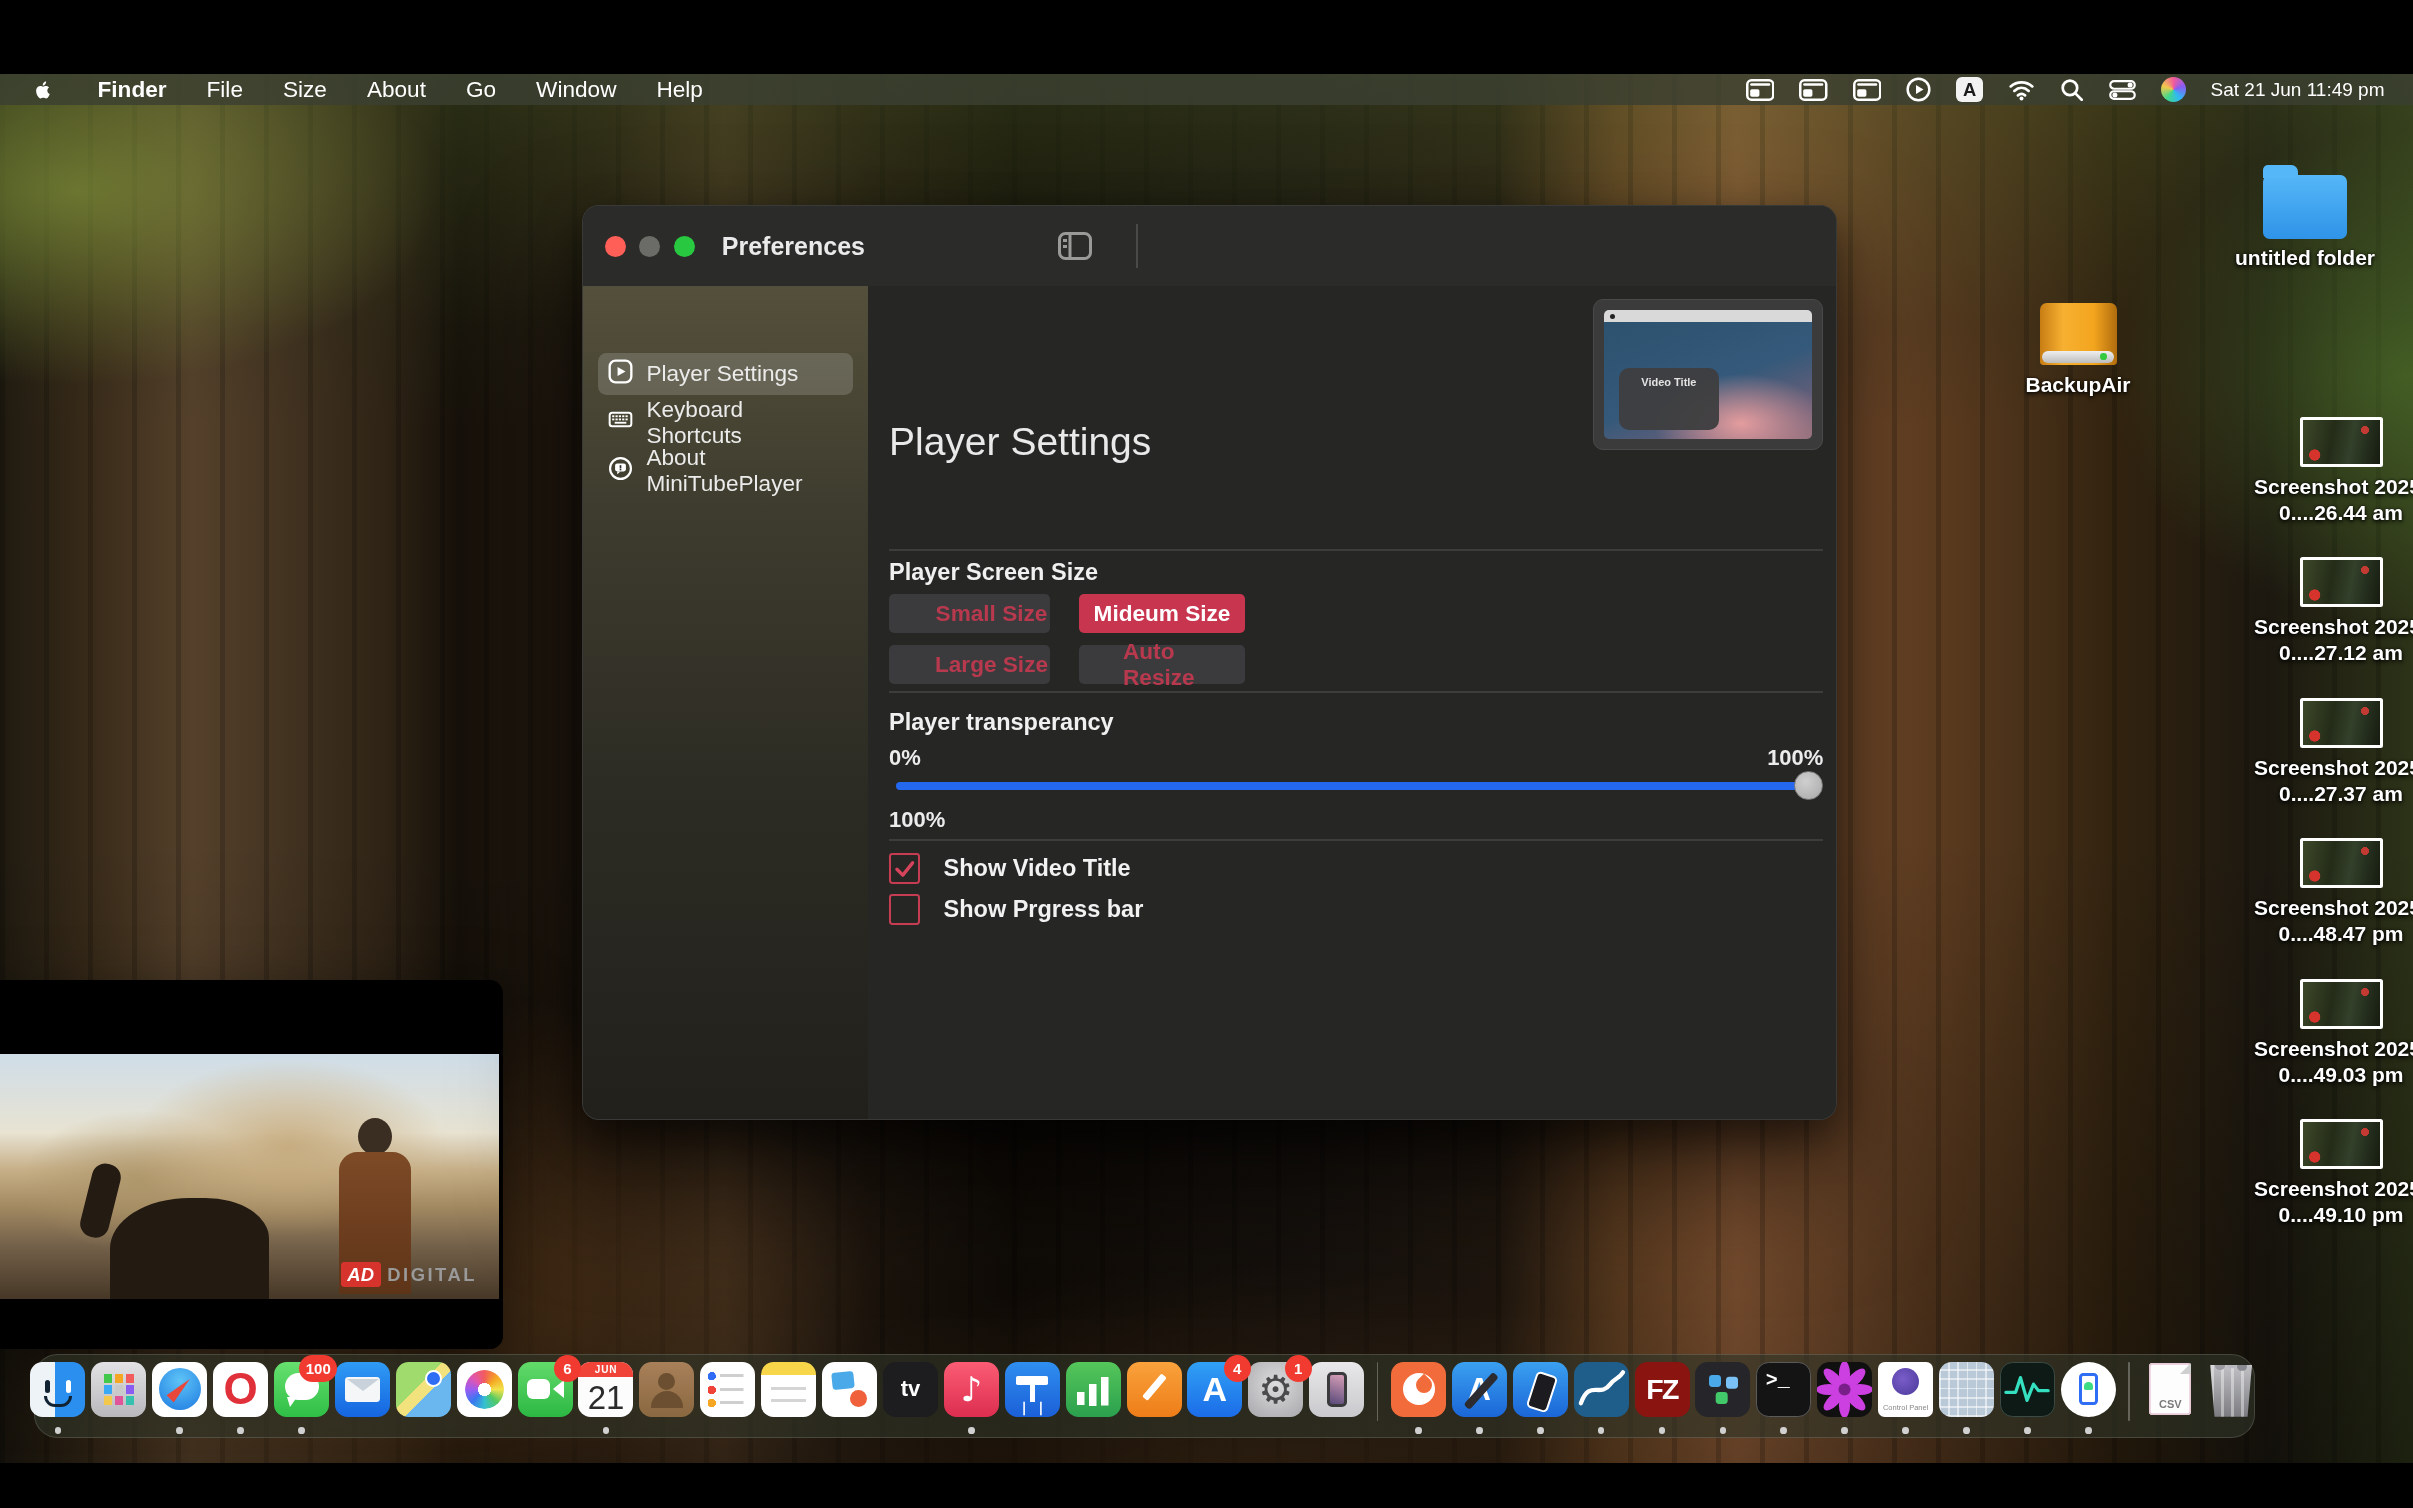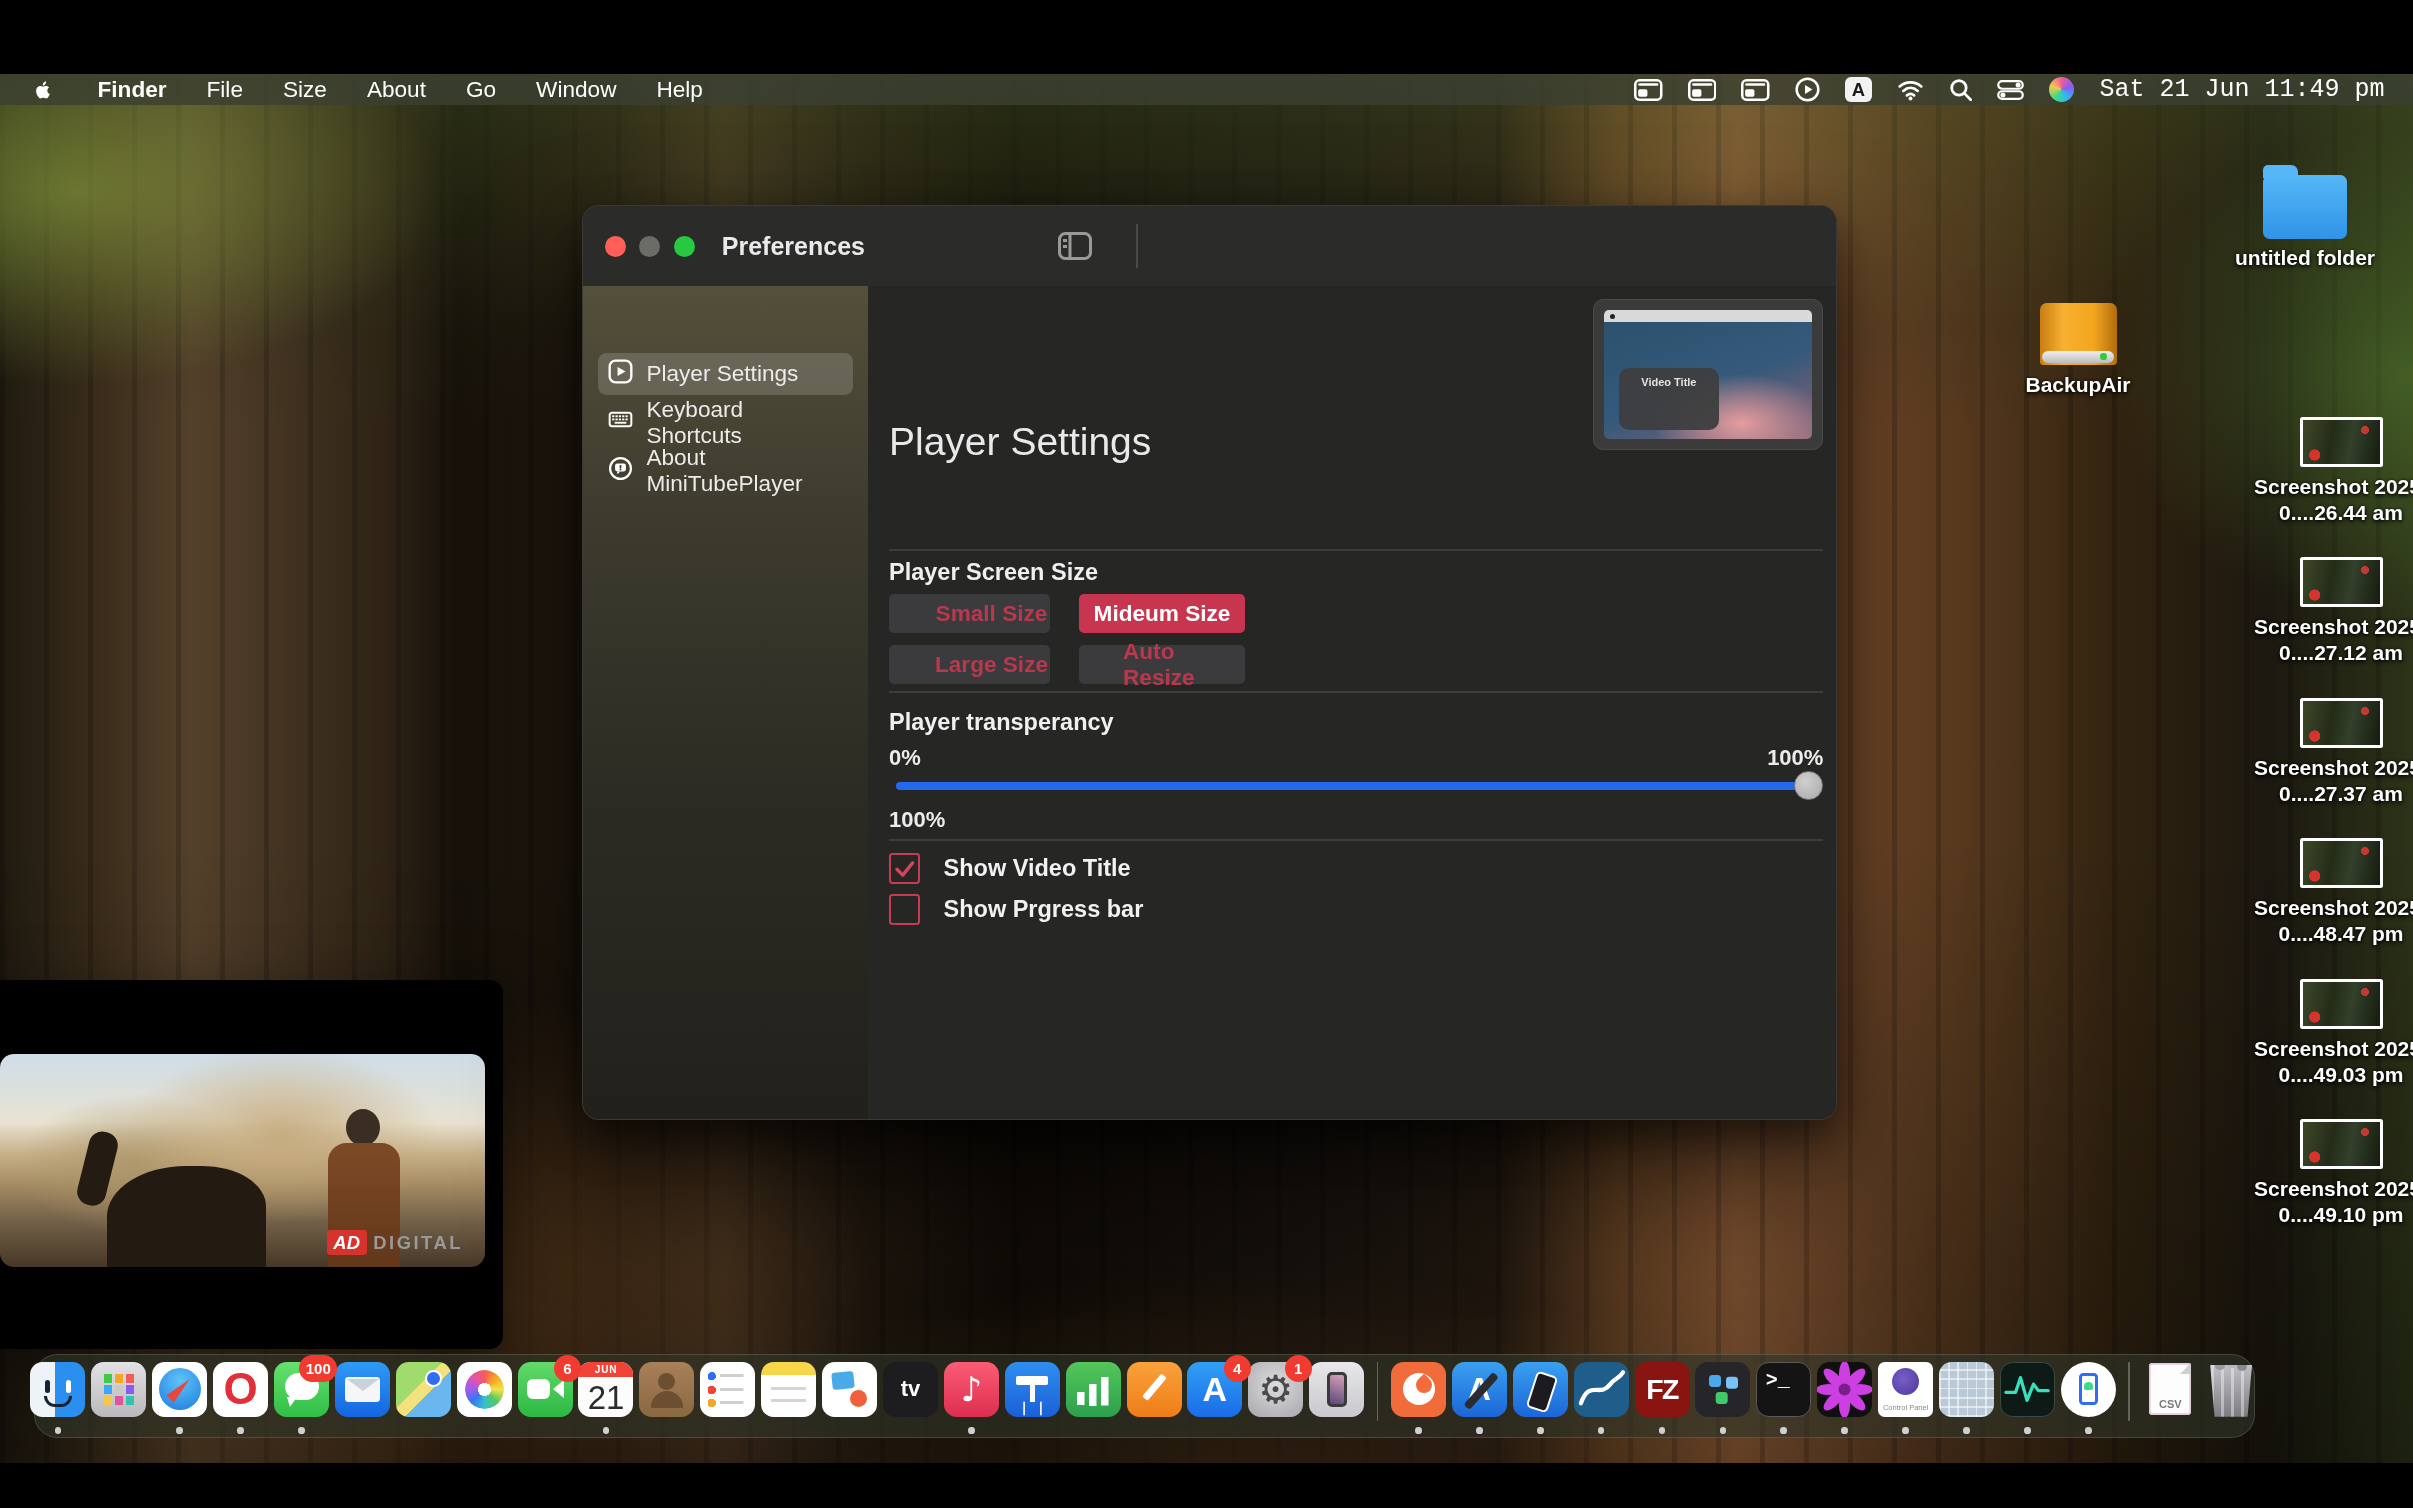--- a/index.html
+++ b/index.html
@@ -25,21 +25,21 @@
   .mb-left{display:flex;align-items:center;gap:0;}
   .apple{margin:0 23.5px 0 32px;display:flex;}
   .mb-item{padding:0 20px;font-size:22.6px;color:#fff;}
   .mb-item.app{font-weight:bold;}
   .mb-right{margin-left:auto;display:flex;align-items:center;gap:25px;padding-right:28.5px;}
   .mb-ic{display:flex;align-items:center;}
   .inputA{width:27px;height:25px;background:#f2f2f2;border-radius:5.9px;color:#1b1b1b;
       font-weight:bold;font-size:18.4px;display:flex;align-items:center;justify-content:center;}
   .siri{width:25px;height:25px;border-radius:50%;
       background:conic-gradient(#f25c9a,#8a5cf2,#2fb8f5,#42d98a,#f2c94c,#f25c9a);}
-  .clock{font-size:25px;white-space:nowrap;font-family:Liberation Mono, monospace;}
+  .clock{font-size:19px;white-space:nowrap;}
   
   .dicon{position:absolute;display:flex;flex-direction:column;align-items:center;z-index:10;}
   .dlabel{margin-top:6.7px;font-size:21px;font-weight:bold;color:#fff;text-align:center;
       text-shadow:0 1.7px 4.2px rgba(0,0,0,.95), 0 0 2.5px rgba(0,0,0,.8);line-height:1.25;width:176px;}
   .folder-ic{width:84px;height:64px;position:relative;margin-top:11.7px;
       background:linear-gradient(180deg,#55b7f7,#2f93e8);border-radius:6.7px;}
   .folder-ic::before{content:"";position:absolute;top:-10px;left:0;width:35px;height:13.4px;
       background:#55b7f7;border-radius:5px 6.7px 0 0;}
   .drive-ic{width:77px;height:62px;position:relative;background:linear-gradient(90deg,#c87d14,#f7b031 30%,#f3a51e 70%,#b06c0e);
       border-radius:6.7px 6.7px 3.4px 3.4px;}
@@ -102,25 +102,25 @@
   .cbox{width:31px;height:31px;border:2.5px solid #c63d53;border-radius:3.4px;box-sizing:border-box;
       display:flex;align-items:center;justify-content:center;background:transparent;}
   .cblabel{font-size:23.5px;font-weight:bold;color:#f2f2f2;}
   
   .miniplayer{position:absolute;left:0;top:980px;width:503px;height:369px;z-index:20;
       border-radius:0 13.4px 13.4px 0;overflow:hidden;background:#000;
       box-shadow:0 25px 67px rgba(0,0,0,.6);}
   .mp-title{height:40px;background:#2b2b2b;display:flex;align-items:center;padding-left:22px;
       font-size:24px;font-weight:bold;color:#fff;}
   .mp-video{position:absolute;left:0;top:40px;right:0;bottom:0;background:#000;}
-  .mp-frame{position:absolute;left:0;top:34px;right:18px;height:213px;overflow:hidden;
+  .mp-frame{position:absolute;left:0;top:34px;right:4px;height:245px;overflow:hidden;
       background:
         radial-gradient(ellipse 226px 126px at 58% 38%, rgba(196,168,122,.9), rgba(196,168,122,0) 70%),
         radial-gradient(ellipse 168px 101px at 28% 52%, rgba(172,148,104,.8), rgba(172,148,104,0) 70%),
-        linear-gradient(180deg,#cfdde8 0%,#e8e3d2 32%,#c5ad85 48%,#a38a62 62%,#74614a 78%,#463726 100%); border-radius: 14px;}
+        linear-gradient(180deg,#cfdde8 0%,#e8e3d2 32%,#c5ad85 48%,#a38a62 62%,#74614a 78%,#463726 100%);}
   .mp-fig{position:absolute;right:17%;top:26%;width:80px;height:176px;}
   .mp-fig .head{position:absolute;left:23.5px;top:0;width:34px;height:37px;border-radius:50%;background:#3a2d22;}
   .mp-fig .body{position:absolute;left:5px;top:34px;width:72px;height:142px;border-radius:18.4px 18.4px 0 0;
       background:linear-gradient(180deg,#7e4a26,#5e3418);}
   .mp-camel{position:absolute;left:22%;bottom:0;width:159px;height:101px;border-radius:50% 40% 0 0;
       background:#231a12;}
   .mp-camel::before{content:"";position:absolute;left:-23.5px;top:-35px;width:28.5px;height:75px;
       border-radius:13.4px;background:#241b13;transform:rotate(14deg);}
   .mp-wm{position:absolute;right:22px;bottom:11.7px;display:flex;align-items:center;gap:6.7px;}
   .mp-ad{background:#d5332c;color:#fff;font-weight:bold;font-style:italic;font-size:18.4px;

